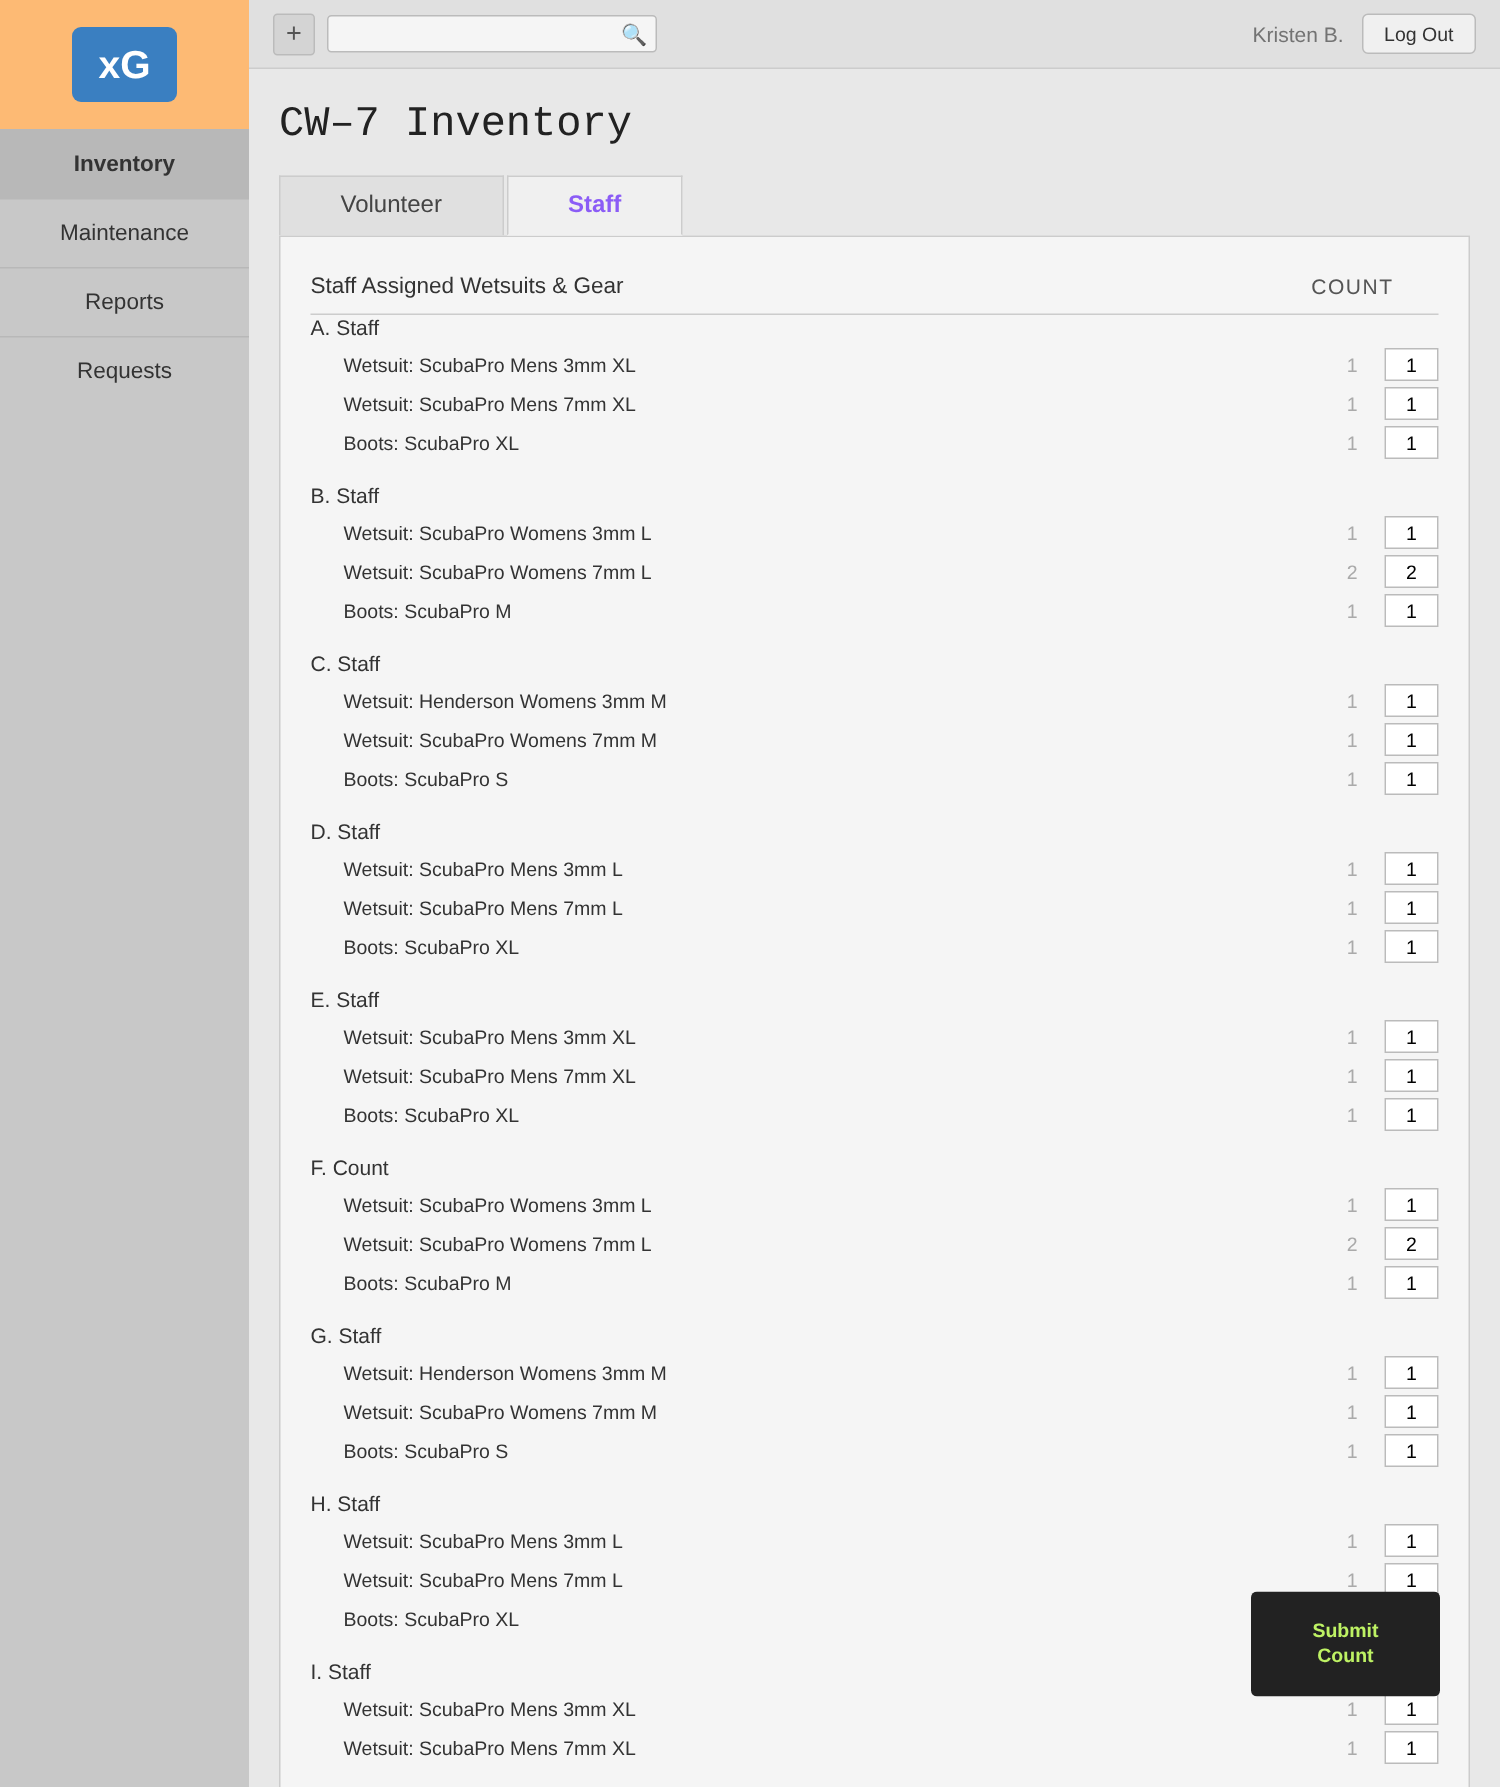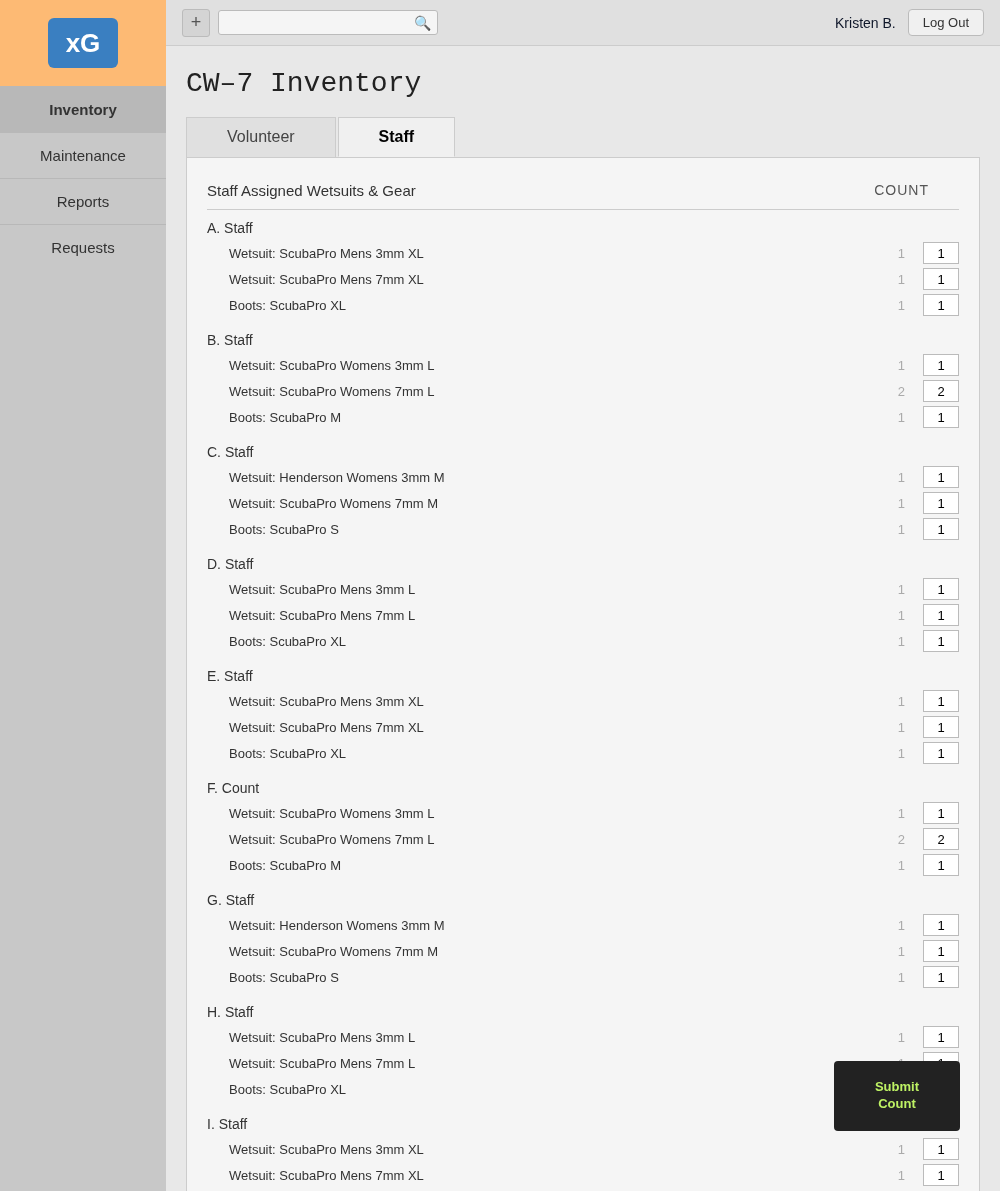--- a/index.html
+++ b/index.html
@@ -98,21 +98,21 @@
       right: 6px;
       top: 50%;
       transform: translateY(-50%);
       cursor: pointer;
       color: #777;
       font-size: 14px;
     }
     .topbar-user {
       margin-left: auto;
       font-size: 14px;
-      color: #0f172a;
+      color: #737373;
       margin-right: 12px;
     }
     .logout-btn {
       background: #f0f0f0;
       border: 1px solid #bbb;
       border-radius: 4px;
       padding: 5px 14px;
       font-size: 13px;
       cursor: pointer;
       color: #333;
@@ -143,38 +143,39 @@
       cursor: pointer;
       border: 1px solid #ccc;
       background: #e0e0e0;
       color: #444;
       border-bottom: none;
       margin-right: 2px;
     }
     .tab.active {
       background: #f0f0f0;
       font-weight: bold;
-      color: #000000;
+      color: #8b5cf6;
       border-bottom: 1px solid #f0f0f0;
       z-index: 1;
     }
 
     
     .table-container {
       background: #f5f5f5;
       border: 1px solid #ccc;
       padding: 16px 20px 20px 20px;
       position: relative;
     }
     .table-header-row {
       display: flex;
       justify-content: space-between;
       padding: 8px 0 10px 0;
       border-bottom: 1px solid #ccc;
-      margin-bottom: 10px;
+      margin-bottom: 0;
+      align-items: flex-end;
     }
     .table-header-label {
       font-size: 15px;
       color: #333;
       font-weight: normal;
     }
     .table-header-count {
       font-size: 14px;
       color: #555;
       letter-spacing: 1px;

